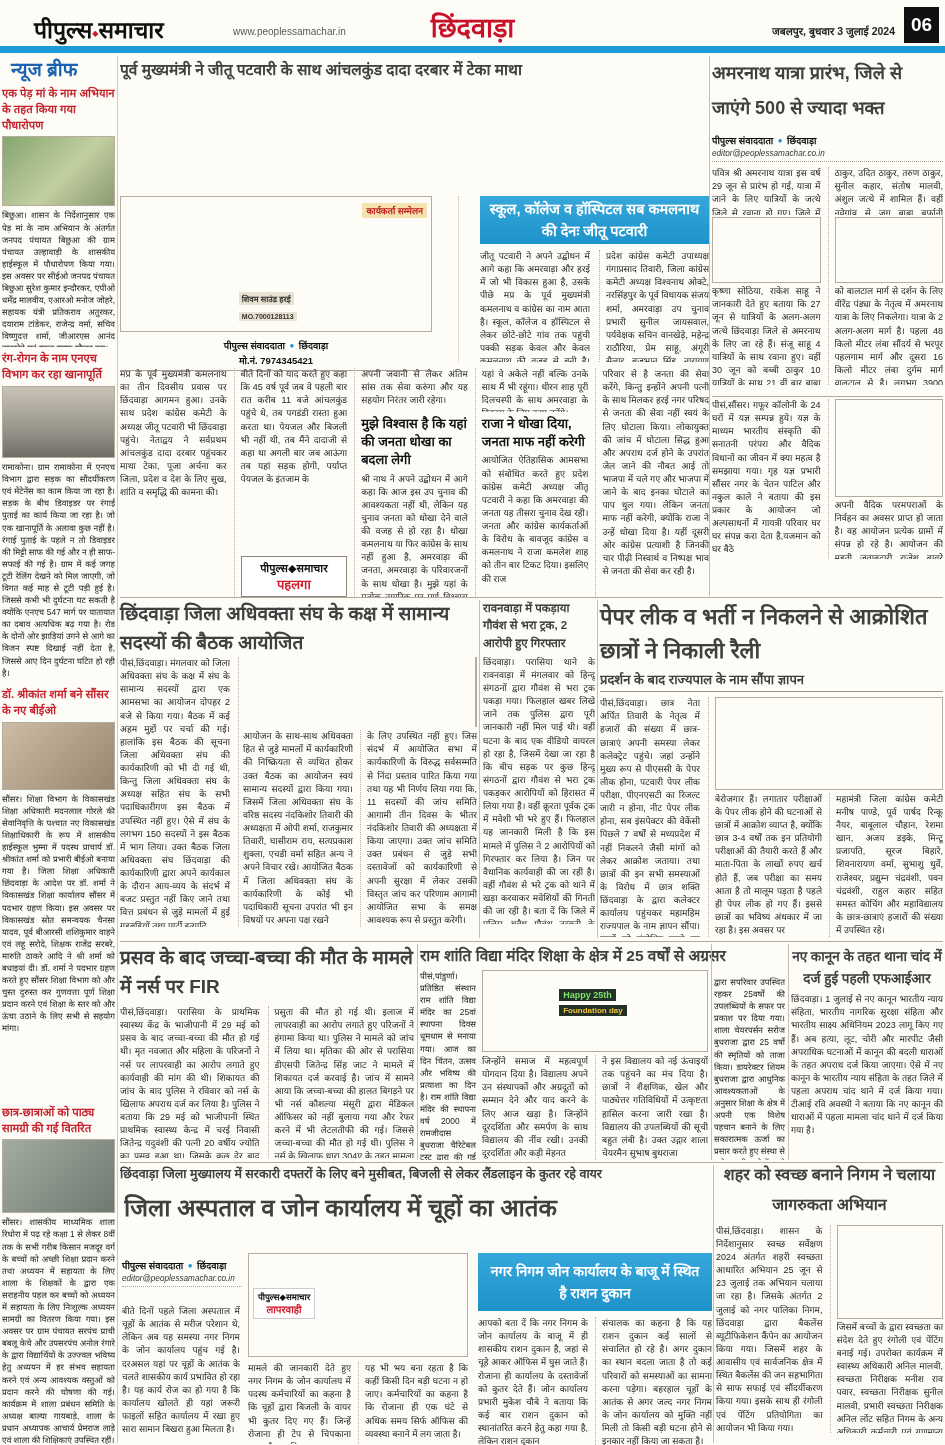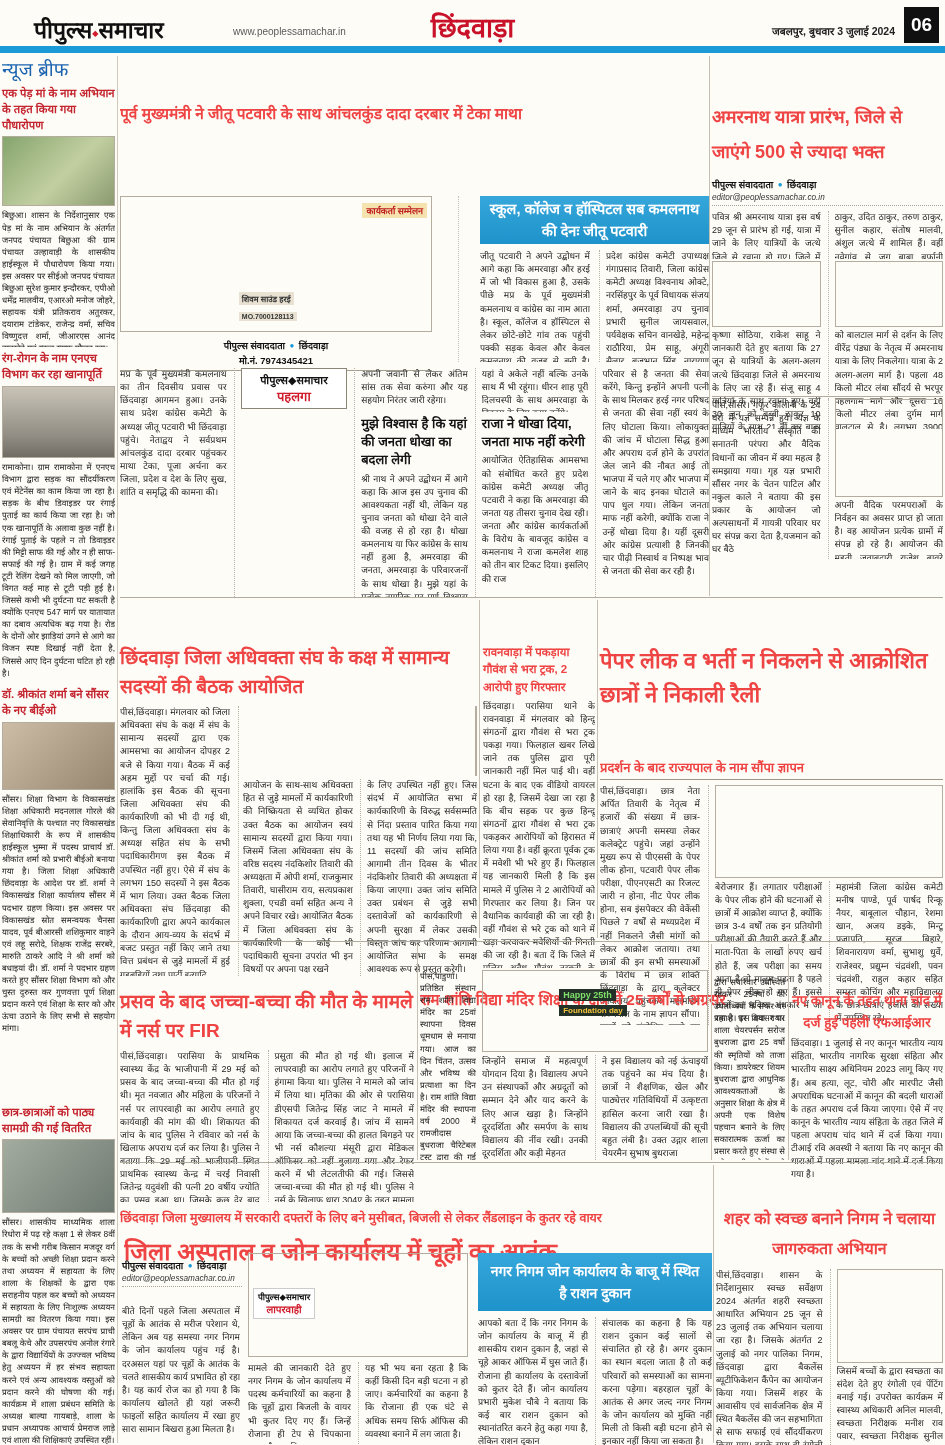--- a/index.html
+++ b/index.html
@@ -1,19 +1,19 @@
 <!DOCTYPE html>
 <html lang="hi"><head>
 <meta charset="utf-8">
 <style>
   html,body{margin:0;padding:0;background:#d8d6d0;}
   .page{position:relative;width:945px;height:1445px;margin:0 auto;background:#fdfcf7;
         font-family:"Liberation Sans","DejaVu Sans",sans-serif;color:#1d1d1d;overflow:hidden;}
   .abs{position:absolute;}
-  .head{font-weight:800;color:#ef4444;margin-top:44px;}
+  .head{font-weight:800;color:#404040;}
   .b{font-size:9px;line-height:1.46;text-align:justify;overflow:hidden;color:#1e1e1e;}
   .b8{font-size:8.4px;line-height:1.44;text-align:justify;overflow:hidden;color:#1e1e1e;}
   .nowrap{white-space:nowrap;overflow:hidden;}
   .flex{display:flex;}
   .photo{position:relative;overflow:hidden;border:1px solid #b4ad9f;box-sizing:border-box;}
   .ph-cap{position:absolute;font-weight:700;}
   .bluebox{background:linear-gradient(180deg,#36a7db,#1e92ca);color:#fff;text-align:center;font-weight:800;
            display:flex;align-items:center;justify-content:center;box-sizing:border-box;}
   .byline{font-size:9.5px;font-weight:700;color:#101010;}
   .dot{color:#1a9bd7;font-size:8px;vertical-align:1px;}
@@ -29,21 +29,21 @@
   
   #mast-logo{left:34px;top:13px;font-size:23px;font-weight:800;color:#0f0f0f;}
   #mast-site{left:233px;top:26px;font-size:10px;color:#5a5a5a;}
   #mast-ed{left:0;top:8px;width:945px;text-align:center;font-size:27px;font-weight:800;color:#c9122a;}
   #mast-date{right:50px;top:24px;font-size:10.5px;font-weight:700;color:#222;}
   #mast-page{right:6px;top:7px;width:35px;height:36px;background:#101010;color:#fff;font-size:19px;
              font-weight:800;display:flex;align-items:center;justify-content:center;}
   #blueband{left:0;top:46px;width:945px;height:7px;background:#1a9bd7;}
   
   #sidebar{left:2px;top:56px;width:113px;height:1387px;padding-right:2px;border-right:1px solid #cfc8bb;}
-  .nb-title{font-size:19px;font-weight:400;color:#1b63b0;margin-bottom:4px;}
+  .nb-title{font-size:19px;font-weight:700;color:#1b63b0;margin-bottom:4px;margin-left:9px;}
   .nb-head{font-size:11.3px;font-weight:800;color:#c4242e;line-height:1.4;margin:4px 0 3px;}
   .nb-photo{width:100%;}
   .nb-body{margin-top:3px;}
   
   .g-plant{background:linear-gradient(135deg,#86a56d,#c2cfa1 55%,#8b9b70);}
   .g-road{background:linear-gradient(180deg,#c9c3b7,#918d84 70%,#6f6c64);}
   .g-office{background:linear-gradient(135deg,#cdbca6,#97866f);}
   .g-class{background:linear-gradient(135deg,#a3ac9f,#6e7971);}
   .g-stage{background:linear-gradient(115deg,#dce4ea,#b3c1cd 45%,#8success0;}
   .g-stage{background:linear-gradient(115deg,#dce4ea,#b3c1cd 45%,#8b99a6);}
@@ -114,20 +114,21 @@
 
     <div class="vline" style="left:338px;top:140px;height:166px;border-left-style:dotted;"></div>
 
     <div class="abs bluebox" style="left:360px;top:140px;width:229px;height:48px;font-size:14.5px;line-height:1.55;padding:2px 6px;">स्कूल, कॉलेज व हॉस्पिटल सब कमलनाथ की देनः जीतू पटवारी</div>
     <div class="abs b" style="left:360px;top:194px;width:110px;height:112px;">जीतू पटवारी ने अपने उद्बोधन में आगे कहा कि अमरवाड़ा और हरई में जो भी विकास हुआ है, उसके पीछे मप्र के पूर्व मुख्यमंत्री कमलनाथ व कांग्रेस का नाम आता है। स्कूल, कॉलेज व हॉस्पिटल से लेकर छोटे-छोटे गांव तक पहुंची पक्की सड़क केवल और केवल कमलनाथ की वजह से बनी है। प्रदेश में ऐसा कोई जिला नहीं है जहां इतनी संख्या में सड़कें हों। अपने उद्बोधन में आगे कहा कि लोकसभा चुनाव में जो चूक हुई है, उसका बदला लेने का समय आ चुका है। आयोजित विशाल आमसभा में</div>
     <div class="abs b" style="left:479px;top:194px;width:110px;height:112px;border-left:1px dotted #b7b0a3;padding-left:6px;box-sizing:border-box;">प्रदेश कांग्रेस कमेटी उपाध्यक्ष गंगाप्रसाद तिवारी, जिला कांग्रेस कमेटी अध्यक्ष विश्वनाथ ओक्टे, नरसिंहपुर के पूर्व विधायक संजय शर्मा, अमरवाड़ा उप चुनाव प्रभारी सुनील जायसवाल, पर्यवेक्षक सचिन वानखेड़े, महेन्द्र राठौरिया, प्रेम साहू, अंगूरी सैलार, ब्रजभान सिंह, नारायण इनवाती, अशोक यादव, फूलभान शाह, रामकुमार सरेआम, ओमश्री भलावी, घनीराम भलावी, ललित इरपाची सहित कांग्रेस के क्षेत्रीय अध्यक्ष व बड़ी संख्या में आमजन उपस्थित रहे।</div>
 
     <div class="abs flex dotsep" style="left:0;top:312px;width:589px;height:229px;gap:7px;">
       <div class="b" style="width:110px;height:100%;">मप्र के पूर्व मुख्यमंत्री कमलनाथ का तीन दिवसीय प्रवास पर छिंदवाड़ा आगमन हुआ। उनके साथ प्रदेश कांग्रेस कमेटी के अध्यक्ष जीतू पटवारी भी छिंदवाड़ा पहुंचे। नेताद्वय ने सर्वप्रथम आंचलकुंड दादा दरबार पहुंचकर माथा टेका, पूजा अर्चना कर जिला, प्रदेश व देश के लिए सुख, शांति व समृद्धि की कामना की।</div>
       <div style="width:110px;height:100%;display:flex;flex-direction:column;">
+        <div class="b" style="flex:1;">बीते दिनों को याद करते हुए कहा कि 45 वर्ष पूर्व जब वे पहली बार रात करीब 11 बजे आंचलकुंड पहुंचे थे, तब पगडंडी रास्ता हुआ करता था। पेयजल और बिजली भी नहीं थी, तब मैंने दादाजी से कहा था अगली बार जब आऊंगा तब यहां सड़क होगी, पर्याप्त पेयजल के इंतजाम के</div>
         <div class="plogo">
           <div class="l1">पीपुल्स◆समाचार</div>
           <div class="l2">पहलगा</div>
         </div>
       </div>
       <div style="width:110px;height:100%;overflow:hidden;">
         <div class="b" style="height:44px;">अपनी जवानी से लेकर अंतिम सांस तक सेवा करुंगा और यह सहयोग निरंतर जारी रहेगा।</div>
         <div class="subhead">मुझे विश्वास है कि यहां की जनता धोखा का बदला लेगी</div>
         <div class="b" style="height:138px;">श्री नाथ ने अपने उद्बोधन में आगे कहा कि आज इस उप चुनाव की आवश्यकता नहीं थी, लेकिन यह चुनाव जनता को धोखा देने वाले की वजह से हो रहा है। धोखा कमलनाथ या फिर कांग्रेस के साथ नहीं हुआ है, अमरवाड़ा की जनता, अमरवाड़ा के परिवारजनों के साथ धोखा है। मुझे यहां के प्रत्येक नागरिक पर पूर्ण विश्वास है कि वे इस धोखे का बदला अवश्य लेंगे और धोखा देने वाले को सबक सिखाएंगे। श्री नाथ ने आगे कहा कि जीतकर विधानसभा जाएंगे,</div>
       </div>
@@ -167,21 +168,21 @@
       <div class="b" style="width:110px;height:100%;">पीसं,सौंसर। गफूर कॉलोनी के 24 घरों में यज्ञ सम्पन्न हुये। यज्ञ के माध्यम भारतीय संस्कृति की सनातनी परंपरा और वैदिक विधानों का जीवन में क्या महत्व है समझाया गया। गृह यज्ञ प्रभारी सौंसर नगर के चेतन पाटिल और नकुल काले ने बताया की इस प्रकार के आयोजन जो अल्पसाधनों में गायत्री परिवार घर घर संपन्न करा देता है,यजमान को घर बैठे</div>
       <div style="width:110px;display:flex;flex-direction:column;">
         <div class="photo g-yellow" style="height:98px;"></div>
         <div class="b" style="flex:1;margin-top:2px;">अपनी वैदिक परमपराओं के निर्वहन का अवसर प्राप्त हो जाता है। वह आयोजन प्रत्येक ग्रामों में संपन्न हो रहे है। आयोजन की महती जवाबदारी राजेश बावरे परिवार ने संभाली।</div>
       </div>
     </div>
   </div>
 
   <div class="abs" style="left:120px;top:600px;width:357px;height:338px;">
     <div class="head" style="font-size:19px;line-height:1.5;">छिंदवाड़ा जिला अधिवक्ता संघ के कक्ष में सामान्य सदस्यों की बैठक आयोजित</div>
-    <div class="flex" style="gap:8px;margin-top:5px;height:270px;">
+    <div class="flex" style="gap:8px;height:270px;">
       <div class="b" style="width:110px;height:100%;">पीसं,छिंदवाड़ा। मंगलवार को जिला अधिवक्ता संघ के कक्ष में संघ के सामान्य सदस्यों द्वारा एक आमसभा का आयोजन दोपहर 2 बजे से किया गया। बैठक में कई अहम मुद्दों पर चर्चा की गई। हालांकि इस बैठक की सूचना जिला अधिवक्ता संघ की कार्यकारिणी को भी दी गई थी, किन्तु जिला अधिवक्ता संघ के अध्यक्ष सहित संघ के सभी पदाधिकारीगण इस बैठक में उपस्थित नहीं हुए। ऐसे में संघ के लगभग 150 सदस्यों ने इस बैठक में भाग लिया। उक्त बैठक जिला अधिवक्ता संघ छिंदवाड़ा की कार्यकारिणी द्वारा अपने कार्यकाल के दौरान आय-व्यय के संदर्भ में बजट प्रस्तुत नहीं किए जाने तथा वित्त प्रबंधन से जुड़े मामलों में हुई गड़बड़ियों तथा पार्टी इत्यादि</div>
       <div style="width:232px;display:flex;flex-direction:column;border-left:1px dotted #b7b0a3;padding-left:6px;align-items:flex-end;">
         <div class="photo g-court" style="height:86px;">
           <span class="ph-cap" style="right:4px;top:6px;background:#2c7fc2;color:#ffe27a;font-size:8px;padding:1px 4px;">आपका हार्दिक अभिनन्दन करता है</span>
         </div>
         <div class="flex dotsep" style="gap:7px;flex:1;margin-top:3px;">
           <div class="b" style="width:110px;height:100%;">आयोजन के साथ-साथ अधिवक्ता हित से जुड़े मामलों में कार्यकारिणी की निष्क्रियता से व्यथित होकर उक्त बैठक का आयोजन स्वयं सामान्य सदस्यों द्वारा किया गया। जिसमें जिला अधिवक्ता संघ के वरिष्ठ सदस्य नंदकिशोर तिवारी की अध्यक्षता में ओपी शर्मा, राजकुमार तिवारी, घासीराम राय, सत्यप्रकाश शुक्ला, एचडी वर्मा सहित अन्य ने अपने विचार रखे। आयोजित बैठक में जिला अधिवक्ता संघ के कार्यकारिणी के कोई भी पदाधिकारी सूचना उपरांत भी इन विषयों पर अपना पक्ष रखने</div>
           <div class="b" style="width:110px;height:100%;">के लिए उपस्थित नहीं हुए। जिस संदर्भ में आयोजित सभा में कार्यकारिणी के विरुद्ध सर्वसम्मति से निंदा प्रस्ताव पारित किया गया तथा यह भी निर्णय लिया गया कि, 11 सदस्यों की जांच समिति आगामी तीन दिवस के भीतर नंदकिशोर तिवारी की अध्यक्षता में किया जाएगा। उक्त जांच समिति उक्त प्रबंधन से जुड़े सभी दस्तावेजों को कार्यकारिणी से अपनी सुरक्षा में लेकर उसकी विस्तृत जांच कर परिणाम आगामी आयोजित सभा के समक्ष आवश्यक रूप से प्रस्तुत करेगी।</div>
         </div>
       </div>

